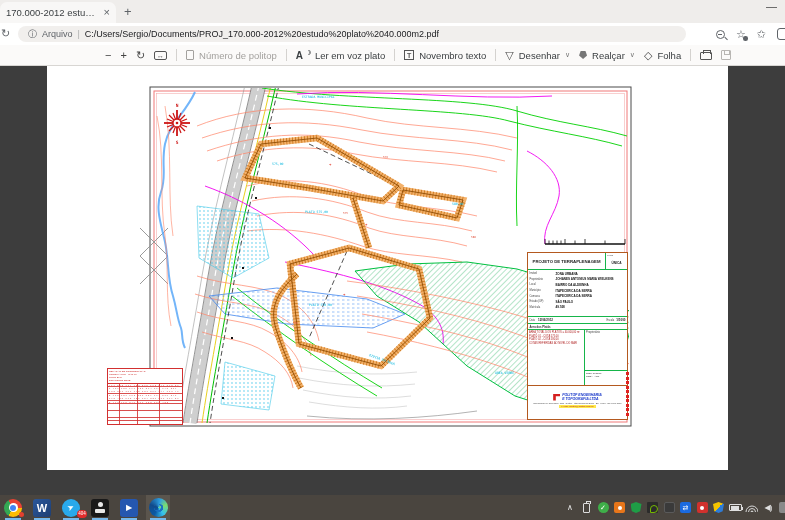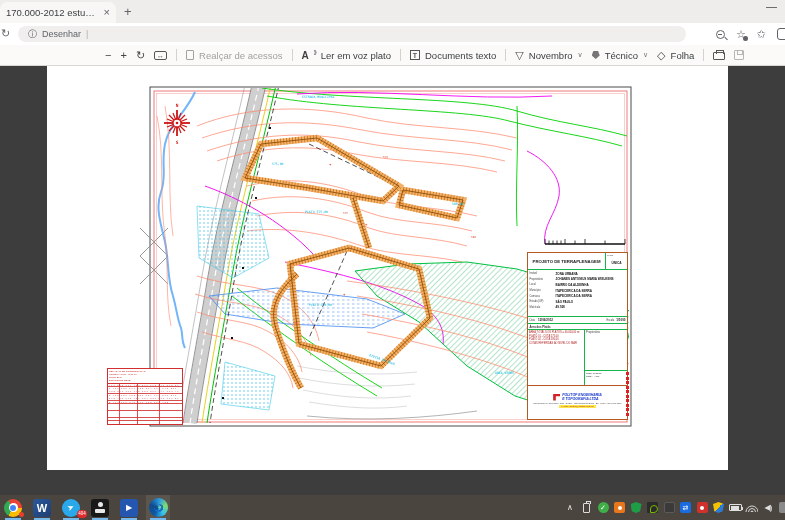--- a/index.html
+++ b/index.html
@@ -150,61 +150,62 @@
       <span class="tab-close">×</span>
     </div>
     <div class="newtab">+</div>
     <div class="win-min">—</div>
   </div>
 
   <div class="addrrow">
     <span class="refresh">↻</span>
     <div class="addrpill">
       <span class="addr-info">ⓘ</span>
-      <span class="addr-file">Desenhar</span>
+      <span class="addr-file">Arquivo</span>
       <span class="addr-div">|</span>
+      <span class="addr-url">C:/Users/Sergio/Documents/PROJ_170.000-2012%20estudo%20plato%2040.000m2.pdf</span>
     </div>
     <div class="addricons">
       <span class="mag"></span>
       <span class="star">☆<span class="cog"></span></span>
       <span class="star">✩</span>
       <span class="partialicon"></span>
     </div>
   </div>
 
   <div class="pdfbar">
     <span class="glyph">−</span>
     <span class="glyph">+</span>
     <span class="glyph">↻</span>
     <span class="fitbox">↔</span>
     <span class="sep"></span>
     <span class="grp grayed">
       <span class="docic"></span>
-      <span>Realçar de acessos</span>
+      <span>Número de politop</span>
     </span>
     <span class="sep"></span>
     <span class="grp">
       <span class="readA">A</span>
         <span class="waves">))</span>
       <span>Ler em voz plato</span>
     </span>
     <span class="sep"></span>
     <span class="grp">
       <span class="tbox">T</span>
-      <span>Documents texto</span>
+      <span>Novembro texto</span>
     </span>
     <span class="sep"></span>
     <span class="grp">
       <span class="glyph">▽</span>
-      <span>Novembro</span>
+      <span>Desenhar</span>
       <span class="chev">∨</span>
     </span>
     <span class="grp">
       <span class="marker"></span>
-      <span>Técnico</span>
+      <span>Realçar</span>
       <span class="chev">∨</span>
     </span>
     <span class="grp">
       <span class="glyph">◇</span>
       <span>Folha</span>
     </span>
     <span class="sep"></span>
     <span class="printer"></span>
     <span class="floppy"></span>
   </div>

